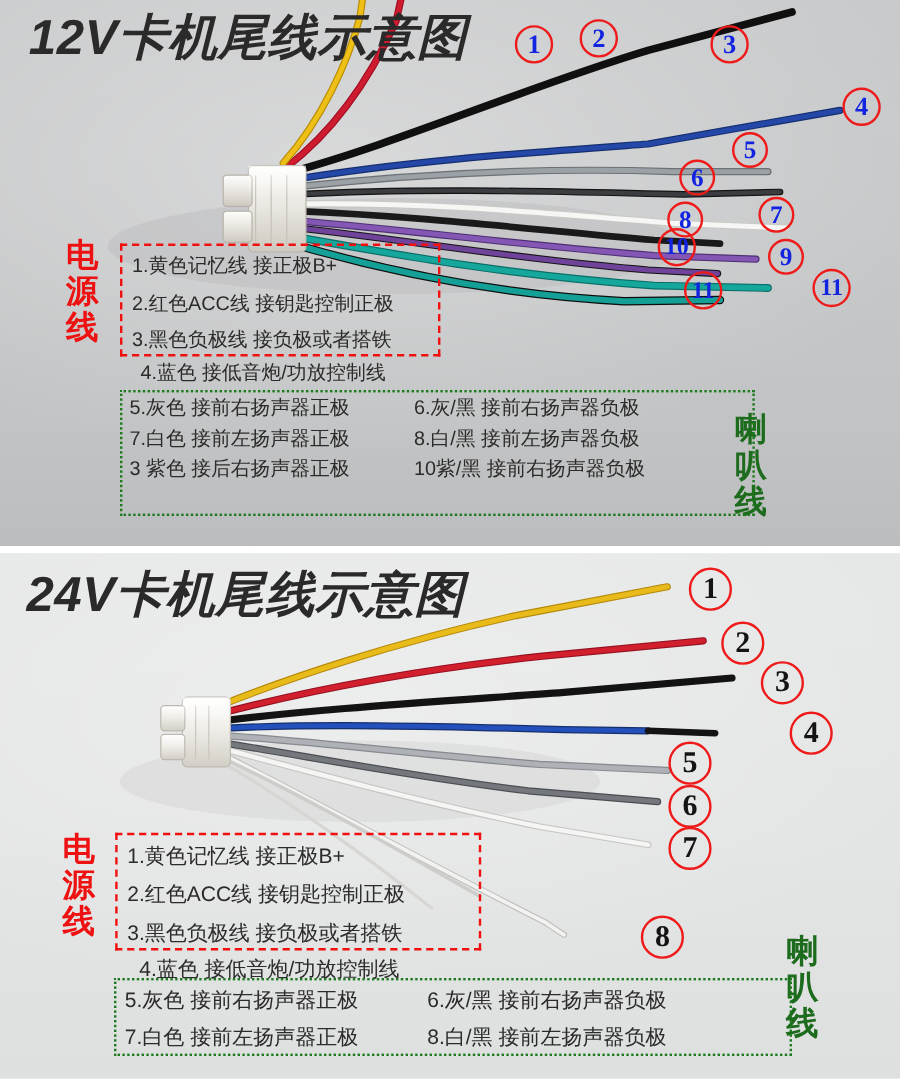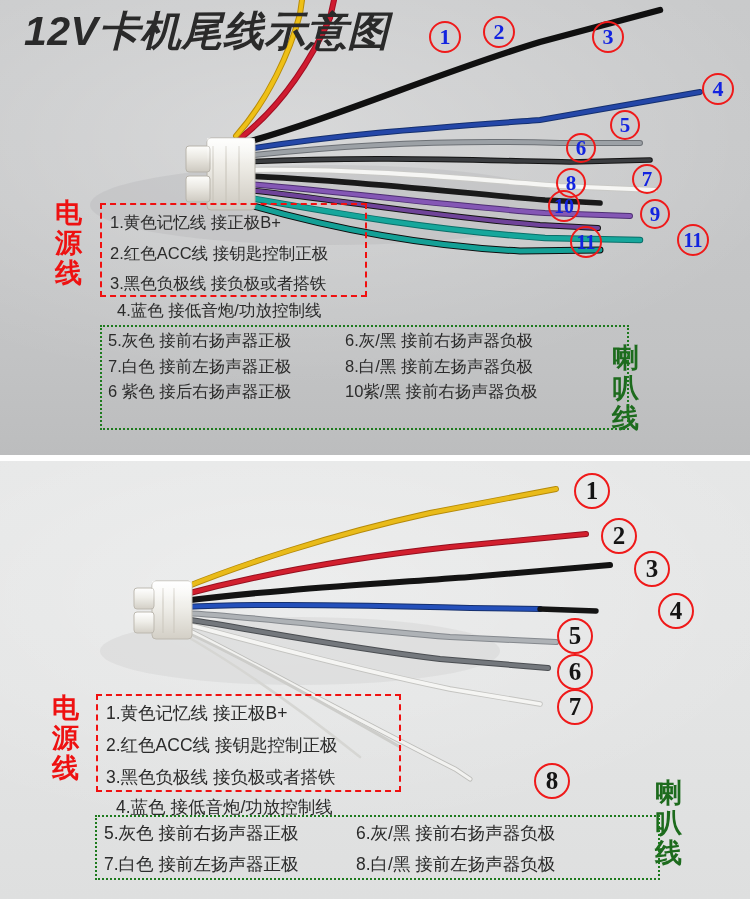--- a/index.html
+++ b/index.html
@@ -170,21 +170,21 @@
     </div>
     <div class="box-speaker" id="speaker-box-12v"></div>
     <div class="lines" id="speaker-lines-12v">
       <div class="legend-row">
         <span class="c1">5.灰色  接前右扬声器正极</span><span>6.灰/黑  接前右扬声器负极</span>
       </div>
       <div class="legend-row">
         <span class="c1">7.白色  接前左扬声器正极</span><span>8.白/黑  接前左扬声器负极</span>
       </div>
       <div class="legend-row">
-        <span class="c1">6 紫色  接后右扬声器正极</span><span>10紫/黑  接前右扬声器负极</span>
+        <span class="c1">3 紫色  接后右扬声器正极</span><span>10紫/黑  接前右扬声器负极</span>
       </div>
     </div>
 
     <div class="callout blue" style="left:429px;top:21px;width:32px;height:32px;font-size:22px;">1</div>
     <div class="callout blue" style="left:483px;top:16px;width:32px;height:32px;font-size:22px;">2</div>
     <div class="callout blue" style="left:592px;top:21px;width:32px;height:32px;font-size:22px;">3</div>
     <div class="callout blue" style="left:702px;top:73px;width:32px;height:32px;font-size:22px;">4</div>
     <div class="callout blue" style="left:610px;top:110px;width:30px;height:30px;font-size:21px;">5</div>
     <div class="callout blue" style="left:566px;top:133px;width:30px;height:30px;font-size:21px;">6</div>
     <div class="callout blue" style="left:632px;top:164px;width:30px;height:30px;font-size:21px;">7</div>
@@ -250,20 +250,21 @@
         <rect x="134" y="127" width="20" height="21" rx="3" fill="url(#conn24)" stroke="#bdb9b0" stroke-width="1"></rect>
         <rect x="134" y="151" width="20" height="21" rx="3" fill="url(#conn24)" stroke="#bdb9b0" stroke-width="1"></rect>
         <g stroke="#cbc7bd" stroke-width="1">
           <line x1="163" y1="127" x2="163" y2="172"></line>
           <line x1="174" y1="127" x2="174" y2="172"></line>
         </g>
         <rect x="152" y="120" width="40" height="21" fill="url(#shade24)"></rect>
       </g>
     </svg>
 
+    <div class="title" id="title-24v" style="top:7px;left:22px;position:absolute;">24V卡机尾线示意图</div>
 
     <div class="vlabel" id="power-label-24v" style="top:234px;">
       <span>电</span>
       <span>源</span>
       <span>线</span>
     </div>
     <div class="box-power" id="power-box-24v" style="top:233px;"></div>
     <div class="lines" id="power-lines-24v" style="top:236px;">
       <div class="legend-line">1.黄色记忆线  接正极B+</div>
       <div class="legend-line">2.红色ACC线  接钥匙控制正极</div>

